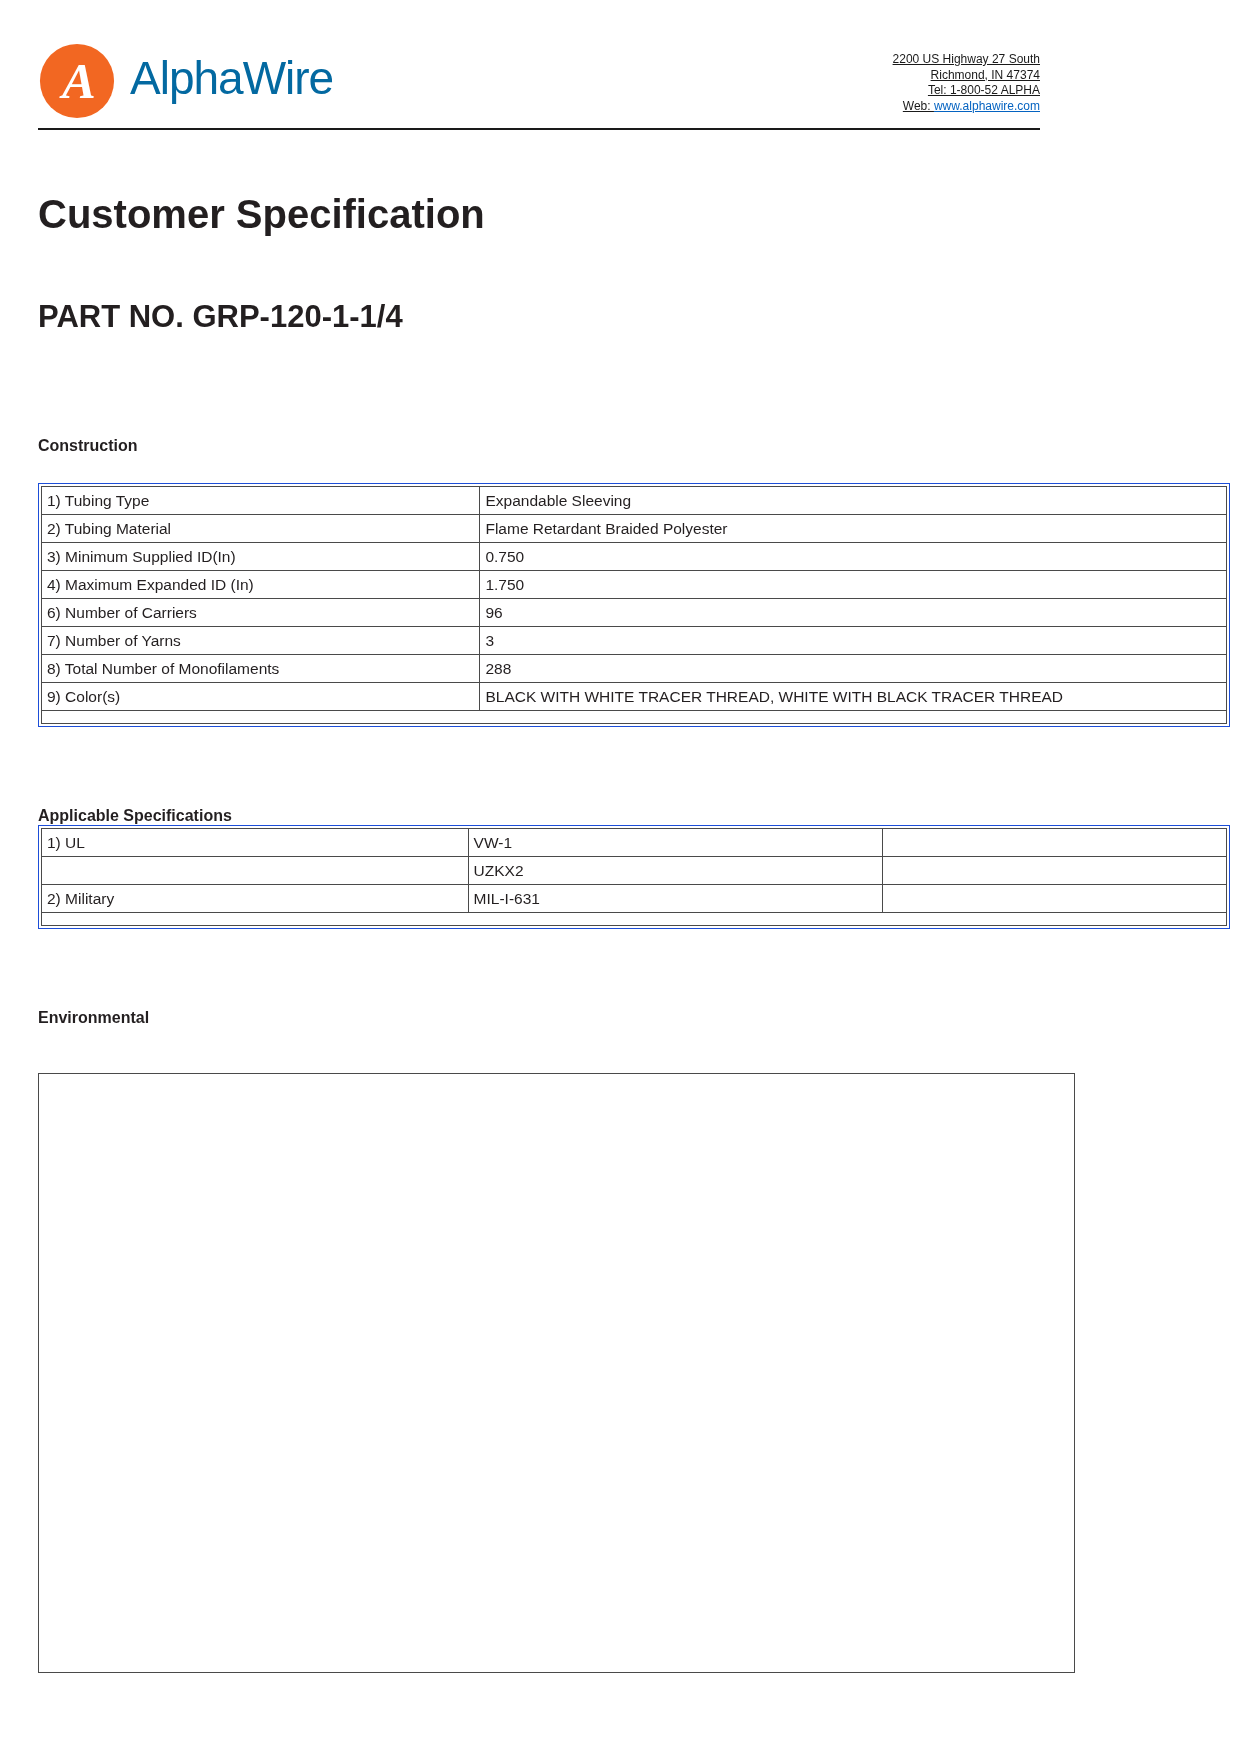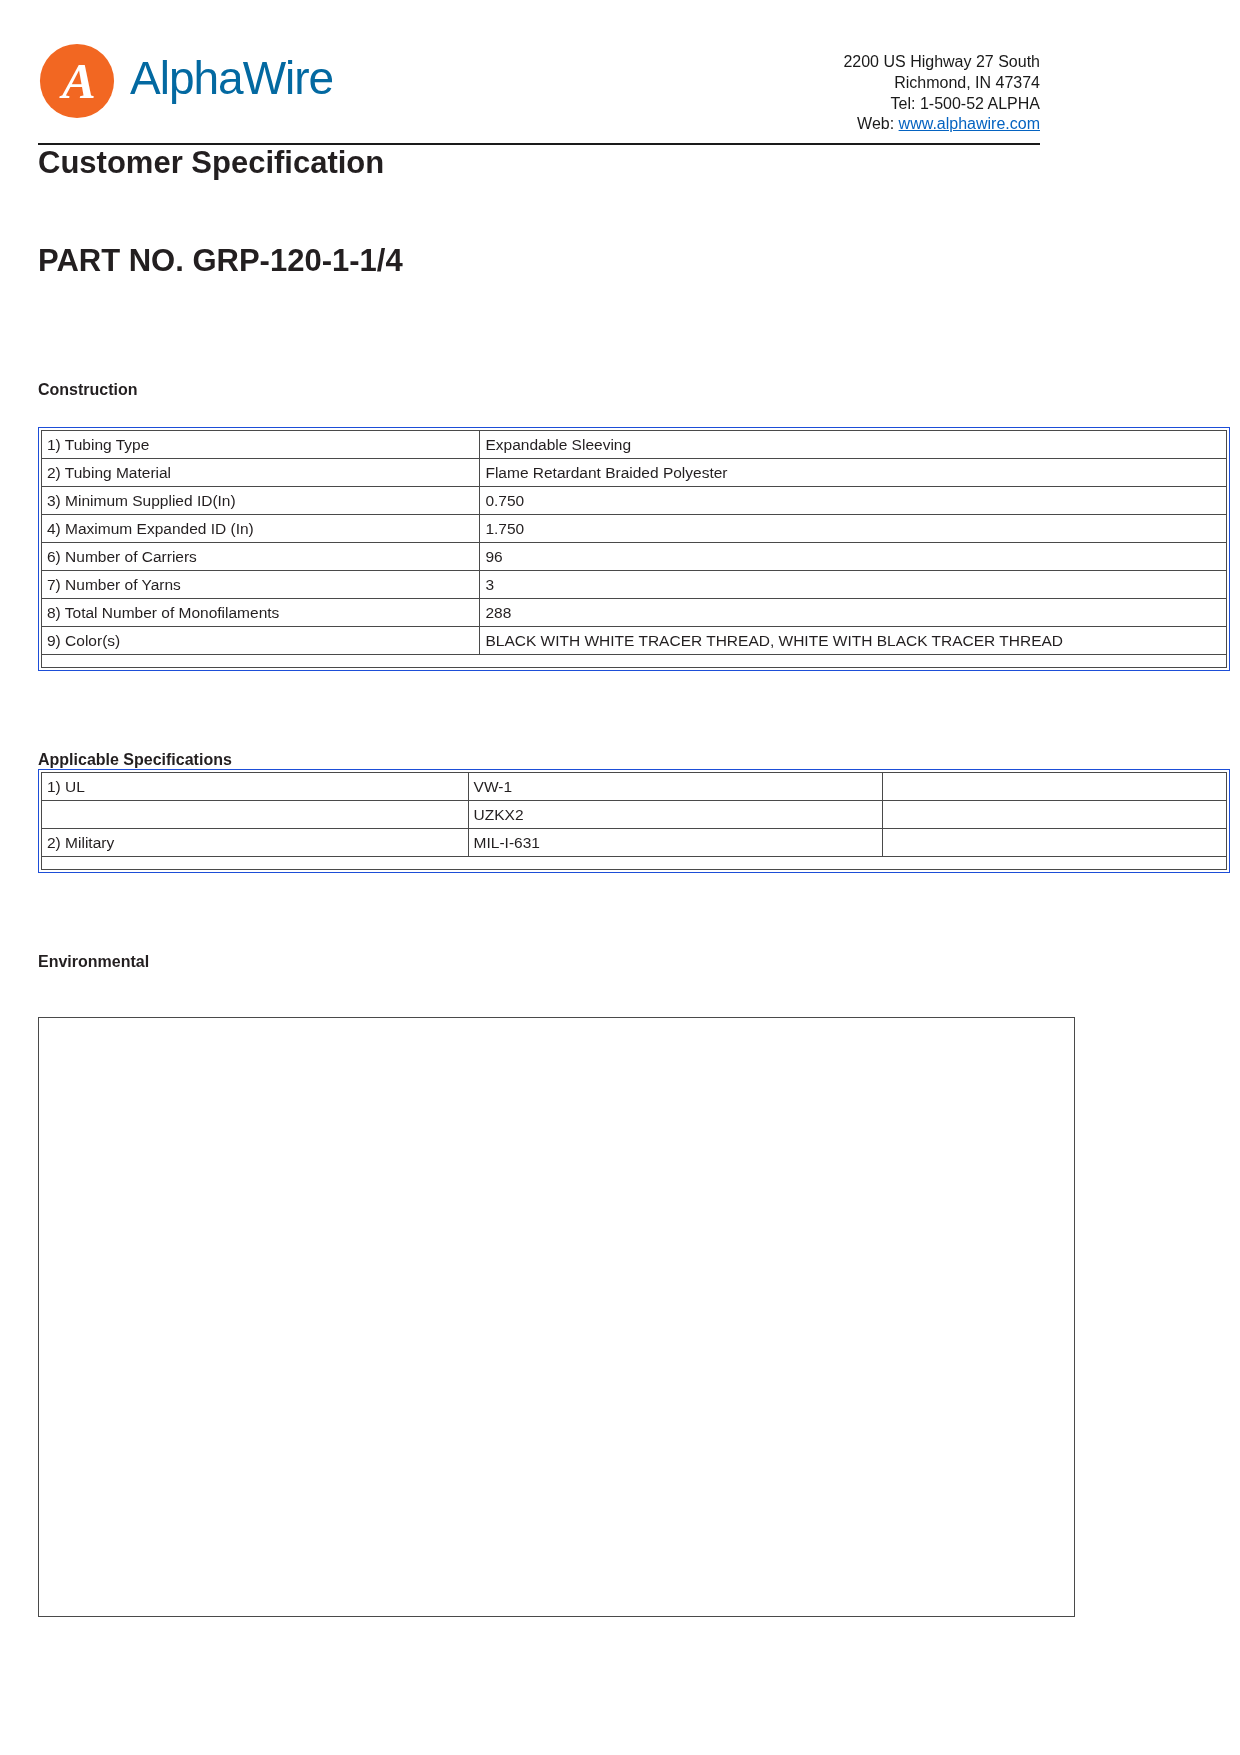--- a/index.html
+++ b/index.html
@@ -29,36 +29,38 @@
   .logo svg { width: 78px; height: 78px; display: block; }
   .logo-text {
     font-size: 46px;
     color: #0369a1;
     letter-spacing: -1px;
     line-height: 1;
     padding-bottom: 6px;
   }
   .address {
     text-align: right;
-    font-size: 16px;
+    font-size: 12px;
     line-height: 1.3;
     margin-top: 10px;
     color: #1a1a1a;
+    text-decoration: underline;
   }
   .link { color: #0563c1; text-decoration: underline; cursor: pointer; }
   .header-rule {
     border: none;
     border-top: 2px solid #1a1a1a;
     width: 1002px;
     margin-top: 8px;
   }
   
   .doc-title {
-    font-size: 31px;
+    font-size: 40px;
     font-weight: bold;
+    margin-top: 62px;
   }
   .part-title {
     font-size: 31px;
     font-weight: bold;
     margin-top: 62px;
   }
   .section-heading {
     font-size: 16px;
     font-weight: bold;
   }
@@ -111,21 +113,21 @@
     <div class="logo">
       <svg viewBox="0 0 80 80" aria-hidden="true">
         <circle cx="40" cy="40" r="38" fill="#f26722"></circle>
         <text x="42" y="57" text-anchor="middle" font-family="Liberation Serif, serif" font-size="52" font-style="italic" font-weight="bold" fill="#ffffff">A</text>
       </svg>
       <span class="logo-text">AlphaWire</span>
     </div>
     <div class="address">
       <div>2200 US Highway 27 South</div>
       <div>Richmond, IN 47374</div>
-      <div>Tel: 1-500-52 ALPHA</div>
+      <div>Tel: 1-800-52 ALPHA</div>
       <div><span>Web: </span><a class="link" href="#">www.alphawire.com</a></div>
     </div>
   </header>
 
   <hr class="header-rule">
 
   <h1 class="doc-title">Customer Specification</h1>
 
   <h2 class="part-title">PART NO. GRP-120-1-1/4</h2>
 

